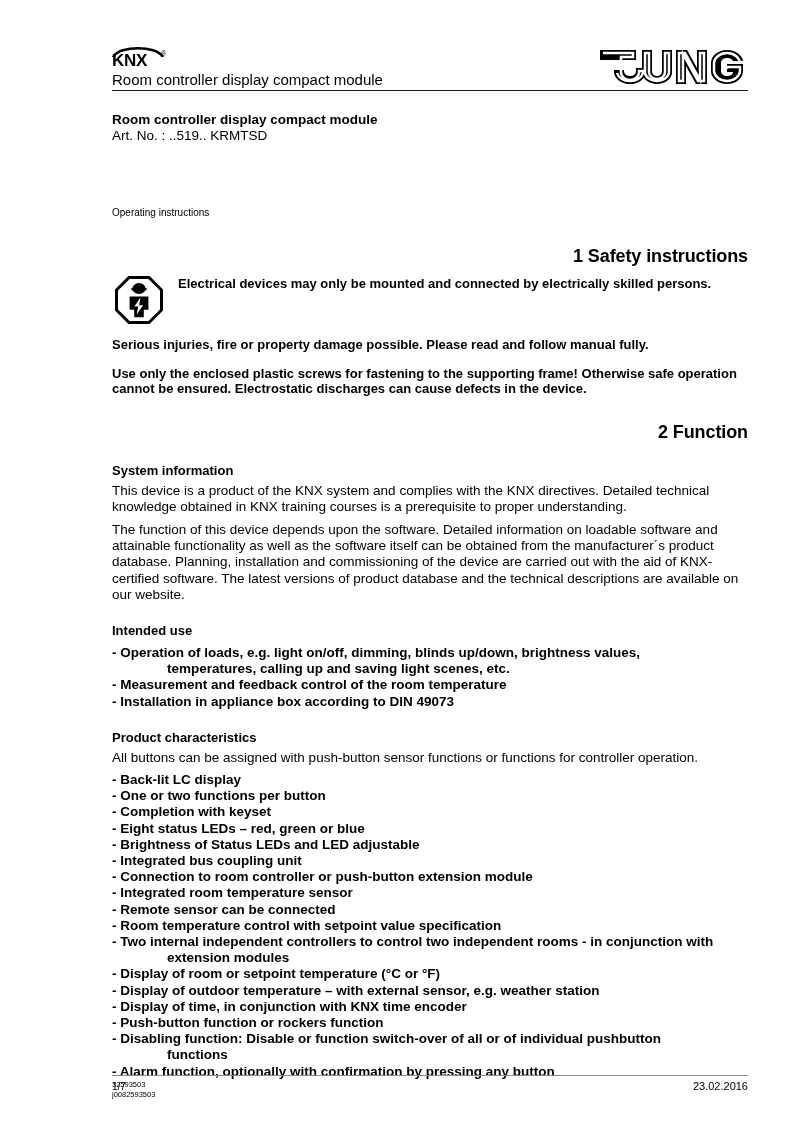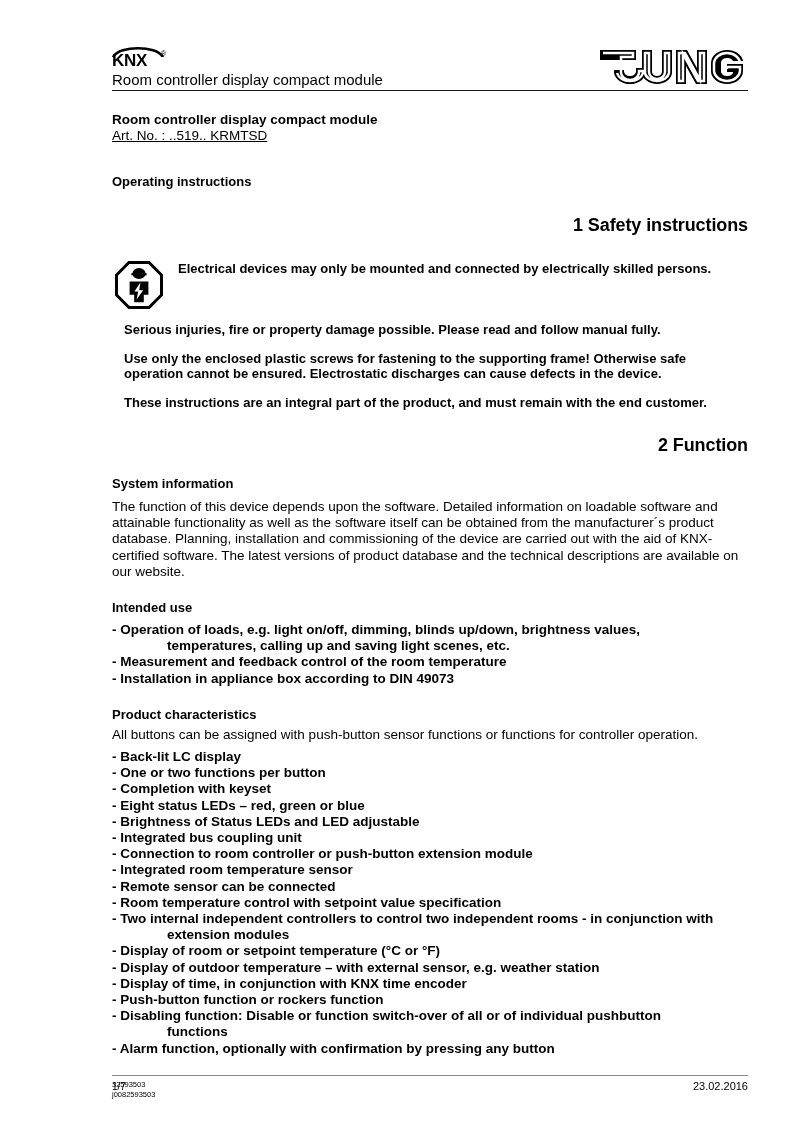--- a/index.html
+++ b/index.html
@@ -101,28 +101,27 @@
 
   .doc-title {
     font-size: 13.5px;
     font-weight: bold;
     line-height: 16px;
     margin-top: 2px;
   }
   .doc-artno {
     font-size: 13.5px;
     line-height: 16px;
-    text-decoration: underline;
   }
 
   .op-instructions {
-    font-size: 13px;
-    font-weight: bold;
+    font-size: 10px;
+    font-weight: normal;
     line-height: 16px;
-    margin-top: 30px;
+    margin-top: 61px;
   }
 
   h1.section {
     font-size: 18px;
     font-weight: bold;
     line-height: 22px;
     margin: 24px 0 0 0;
     letter-spacing: -0.1px;
     text-align: right;
   }
@@ -130,21 +129,21 @@
   h2.subsection {
     font-size: 13px;
     font-weight: bold;
     line-height: 16px;
     margin: 20px 0 0 0;
   }
 
   .warn-block {
     position: relative;
     min-height: 48px;
-    margin-top: 25px;
+    margin-top: 9px;
     padding-left: 66px;
     box-sizing: border-box;
   }
   .warn-icon {
     position: absolute;
     left: 3px;
     top: 0px;
     width: 48px;
     height: 48px;
   }
@@ -152,21 +151,21 @@
   .warn-text {
     font-size: 13px;
     font-weight: bold;
     line-height: 15.5px;
   }
 
   p.bold-para {
     font-size: 13px;
     font-weight: bold;
     line-height: 15.5px;
-    margin: 13px 0 0 12px;
+    margin: 13px 0 0 0;
   }
   p.body-para {
     font-size: 13.5px;
     line-height: 16.2px;
     margin: 7px 0 0 0;
   }
   p.body-para.tight {
     margin-top: 4px;
   }
 
@@ -293,25 +292,25 @@
           <rect x="16.4" y="12.2" width="15.2" height="2.1" fill="#000"></rect>
           <path d="M14.6 20.5 h18.8 v13.2 h-4.6 v7.6 h-9.6 v-7.6 h-4.6 Z" fill="#000"></path>
           <polygon points="25.4,21.6 19.4,30.4 23.2,30.4 21.6,38.6 28.2,29.3 24.2,29.3" fill="#fff"></polygon>
         </svg>
       </div>
       <div class="warn-text">Electrical devices may only be mounted and connected by electrically skilled persons.</div>
     </div>
 
     <p class="bold-para">Serious injuries, fire or property damage possible. Please read and follow manual fully.</p>
     <p class="bold-para">Use only the enclosed plastic screws for fastening to the supporting frame! Otherwise safe operation cannot be ensured. Electrostatic discharges can cause defects in the device.</p>
-    <p class="bold-para">These instructions are an integral part of the product, and must remain with the end customer.</p>
 
     <h1 class="section">2 Function</h1>
 
     <h2 class="subsection">System information</h2>
+    <p class="body-para tight">This device is a product of the KNX system and complies with the KNX directives. Detailed technical knowledge obtained in KNX training courses is a prerequisite to proper understanding.</p>
     <p class="body-para">The function of this device depends upon the software. Detailed information on loadable software and attainable functionality as well as the software itself can be obtained from the manufacturer´s product database. Planning, installation and commissioning of the device are carried out with the aid of KNX-certified software. The latest versions of product database and the technical descriptions are available on our website.</p>
 
     <h2 class="subsection">Intended use</h2>
     <ul class="dash-list">
         <li>- Operation of loads, e.g. light on/off, dimming, blinds up/down, brightness values,<span class="cont">temperatures, calling up and saving light scenes, etc.</span></li>
         <li>- Measurement and feedback control of the room temperature</li>
         <li>- Installation in appliance box according to DIN 49073</li>
       </ul>
 
     <h2 class="subsection">Product characteristics</h2>

